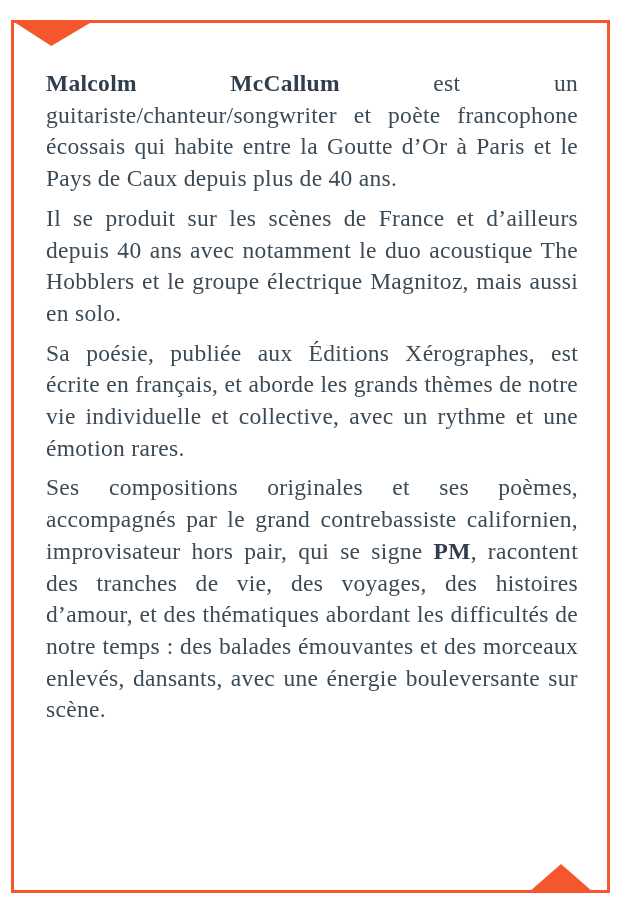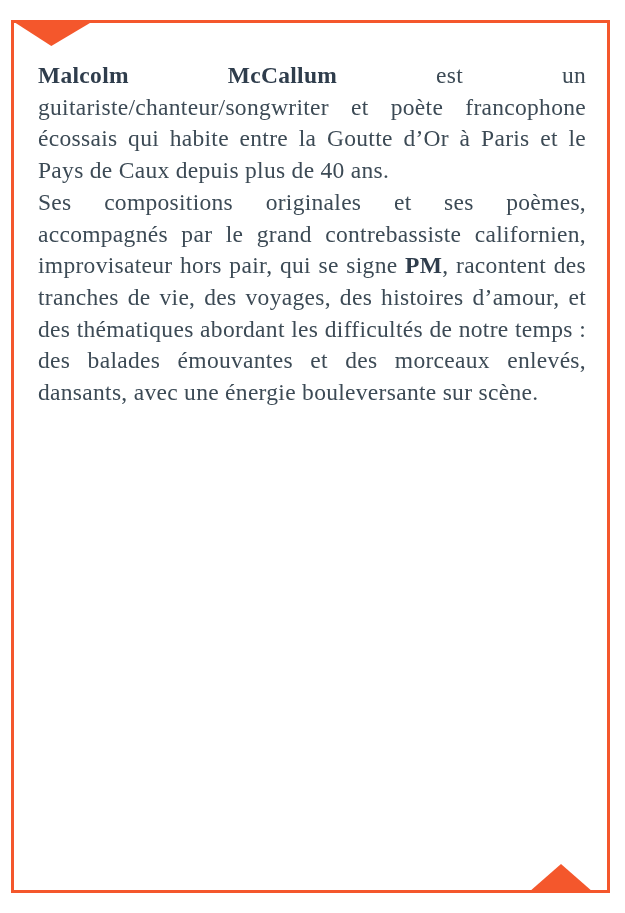--- a/index.html
+++ b/index.html
@@ -56,32 +56,34 @@
     width: 548px;
     color: var(--text);
     font-size: 23.5px;
     line-height: 31.7px;
     letter-spacing: 0.3px;
     text-align: justify;
     hyphens: none;
     -webkit-hyphens: none;
   }
   .article p {
-    margin: 0;
+    margin: 8px;
     padding: 0;
   }
   .article strong {
     font-weight: bold;
     color: var(--text-bold);
   }
 </style>
 </head>
 <body>
 
 <div class="page">
   <div class="frame"></div>
   <div class="tri tri-tl"></div>
   <div class="tri tri-br"></div>
   <div class="article">
       <p><strong>Malcolm McCallum</strong><span> est un guitariste/chanteur/songwriter et poète francophone écossais qui habite entre la Goutte d’Or à Paris et le Pays de Caux depuis plus de 40 ans.</span></p>
+      <p><span>Il se produit sur les scènes de France et d’ailleurs depuis 40 ans avec notamment le duo acoustique The Hobblers et le groupe électrique Magnitoz, mais aussi en solo.</span></p>
+      <p><span>Sa poésie, publiée aux Éditions Xérographes, est écrite en français, et aborde les grands thèmes de notre vie individuelle et collective, avec un rythme et une émotion rares.</span></p>
       <p><span>Ses compositions originales et ses poèmes, accompagnés par le grand contrebassiste californien, improvisateur hors pair, qui se signe </span><strong>PM</strong><span>, racontent des tranches de vie, des voyages, des histoires d’amour, et des thématiques abordant les difficultés de notre temps : des balades émouvantes et des morceaux enlevés, dansants, avec une énergie bouleversante sur scène.</span></p>
     </div>
 </div>
 
 </body></html>

